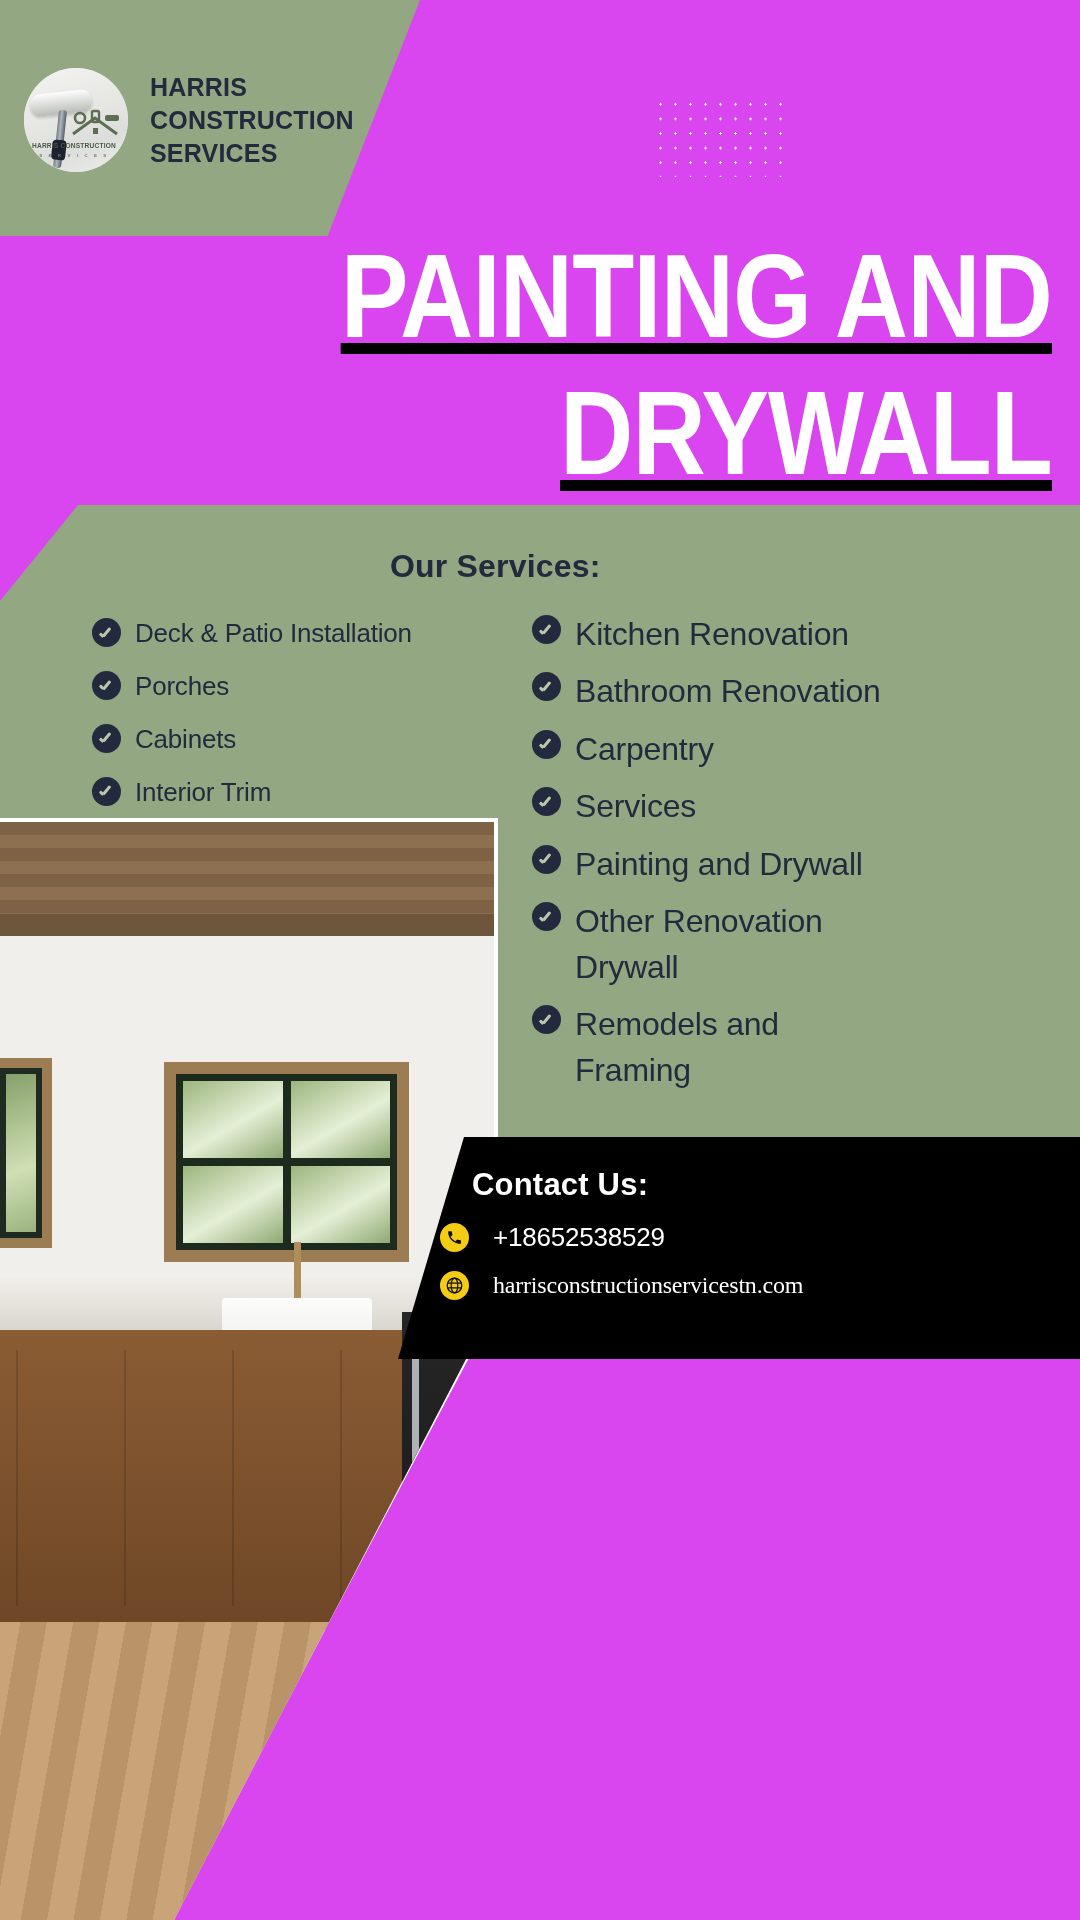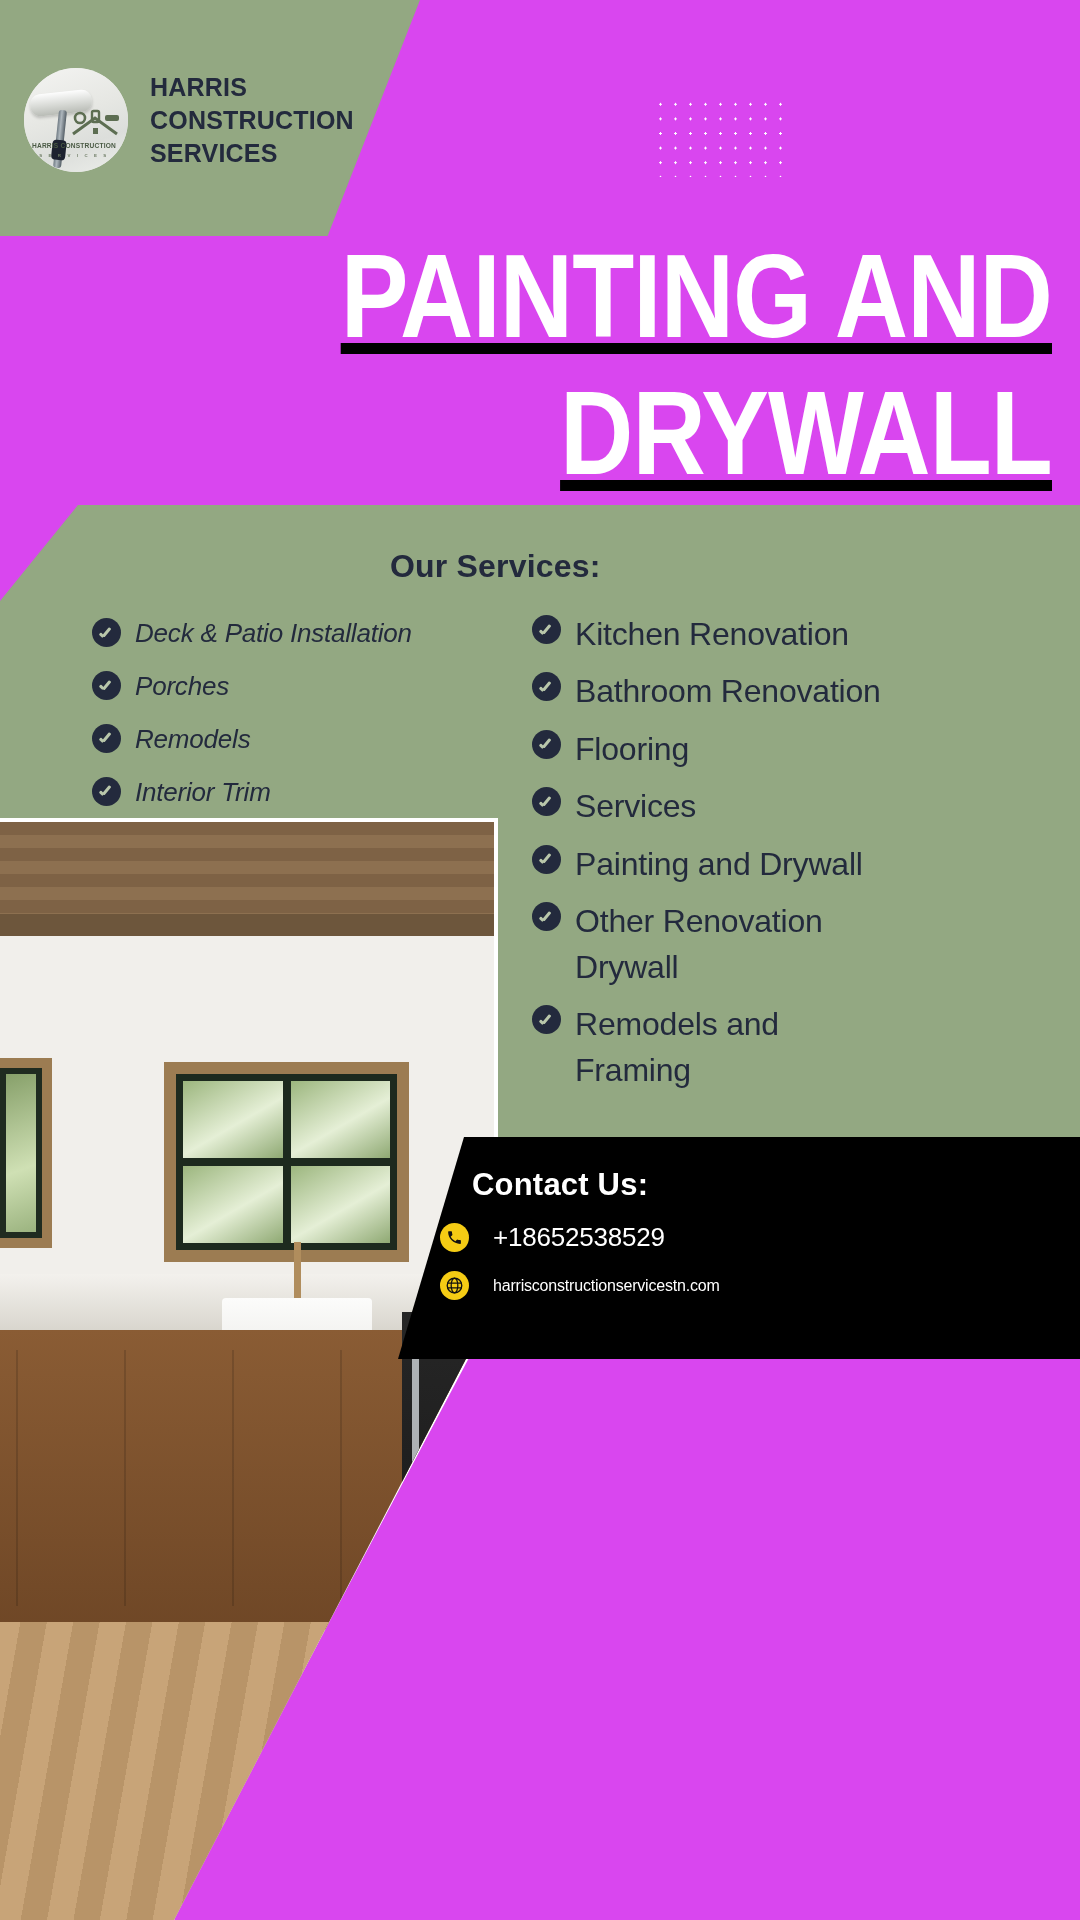--- a/index.html
+++ b/index.html
@@ -146,21 +146,21 @@
     content:"";position:absolute;
     left:11.2px;top:16.6px;width:11px;height:2.6px;
     background:#b9c7ab;border-radius:1px;
     transform:rotate(-50deg);transform-origin:left center;
   }
   .svc-label{
     font-family:"Liberation Sans",sans-serif;
     font-size:32px;line-height:1.42;color:#232a3d;
     font-weight:400;letter-spacing:-.2px;
   }
-  .col-left .svc-label{font-size:26px;font-style:italic;}
+  .col-left .svc-label{font-size:26px;}
 
   
   .photo{
     position:absolute;left:-6px;top:822px;
     width:500px;height:1098px;
     z-index:5;
     clip-path:polygon(0 0, 100% 0, 100% 44%, 36% 100%, 0 100%);
     background:#d8d3c9;
     overflow:hidden;
     box-shadow:0 0 0 7px #ffffff;
@@ -226,21 +226,21 @@
   .c-ico{
     width:29px;height:29px;border-radius:50%;
     background:#f5cc14;position:relative;flex:0 0 auto;
     display:flex;align-items:center;justify-content:center;
   }
   .c-ico svg{display:block;}
   .c-text{
     font-family:"Liberation Sans",sans-serif;
     font-weight:400;font-size:26px;color:#ffffff;letter-spacing:-.2px;
   }
-  .c-row.r2 .c-text{font-size:16px;}
+  .c-row.r2 .c-text{font-size:24px;font-family:Liberation Serif, serif;}
 </style>
 </head>
 <body>
 
 <div id="poster">
 
   <div class="top-banner"></div>
 
   <div class="brand">
     <div class="logo-circle">
@@ -278,40 +278,40 @@
     <div class="svc">
       <span class="tick"></span>
       <span class="svc-label">Deck &amp; Patio Installation</span>
     </div>
     <div class="svc">
       <span class="tick"></span>
       <span class="svc-label">Porches</span>
     </div>
     <div class="svc">
       <span class="tick"></span>
-      <span class="svc-label">Remodels</span>
+      <span class="svc-label">Cabinets</span>
     </div>
     <div class="svc">
       <span class="tick"></span>
       <span class="svc-label">Interior Trim</span>
     </div>
   </div>
 
   <div class="col col-right">
     <div class="svc">
       <span class="tick"></span>
       <span class="svc-label">Kitchen Renovation</span>
     </div>
     <div class="svc">
       <span class="tick"></span>
       <span class="svc-label">Bathroom Renovation</span>
     </div>
     <div class="svc">
       <span class="tick"></span>
-      <span class="svc-label">Flooring</span>
+      <span class="svc-label">Carpentry</span>
     </div>
     <div class="svc">
       <span class="tick"></span>
       <span class="svc-label">Services</span>
     </div>
     <div class="svc">
       <span class="tick"></span>
       <span class="svc-label">Painting and Drywall</span>
     </div>
     <div class="svc">

